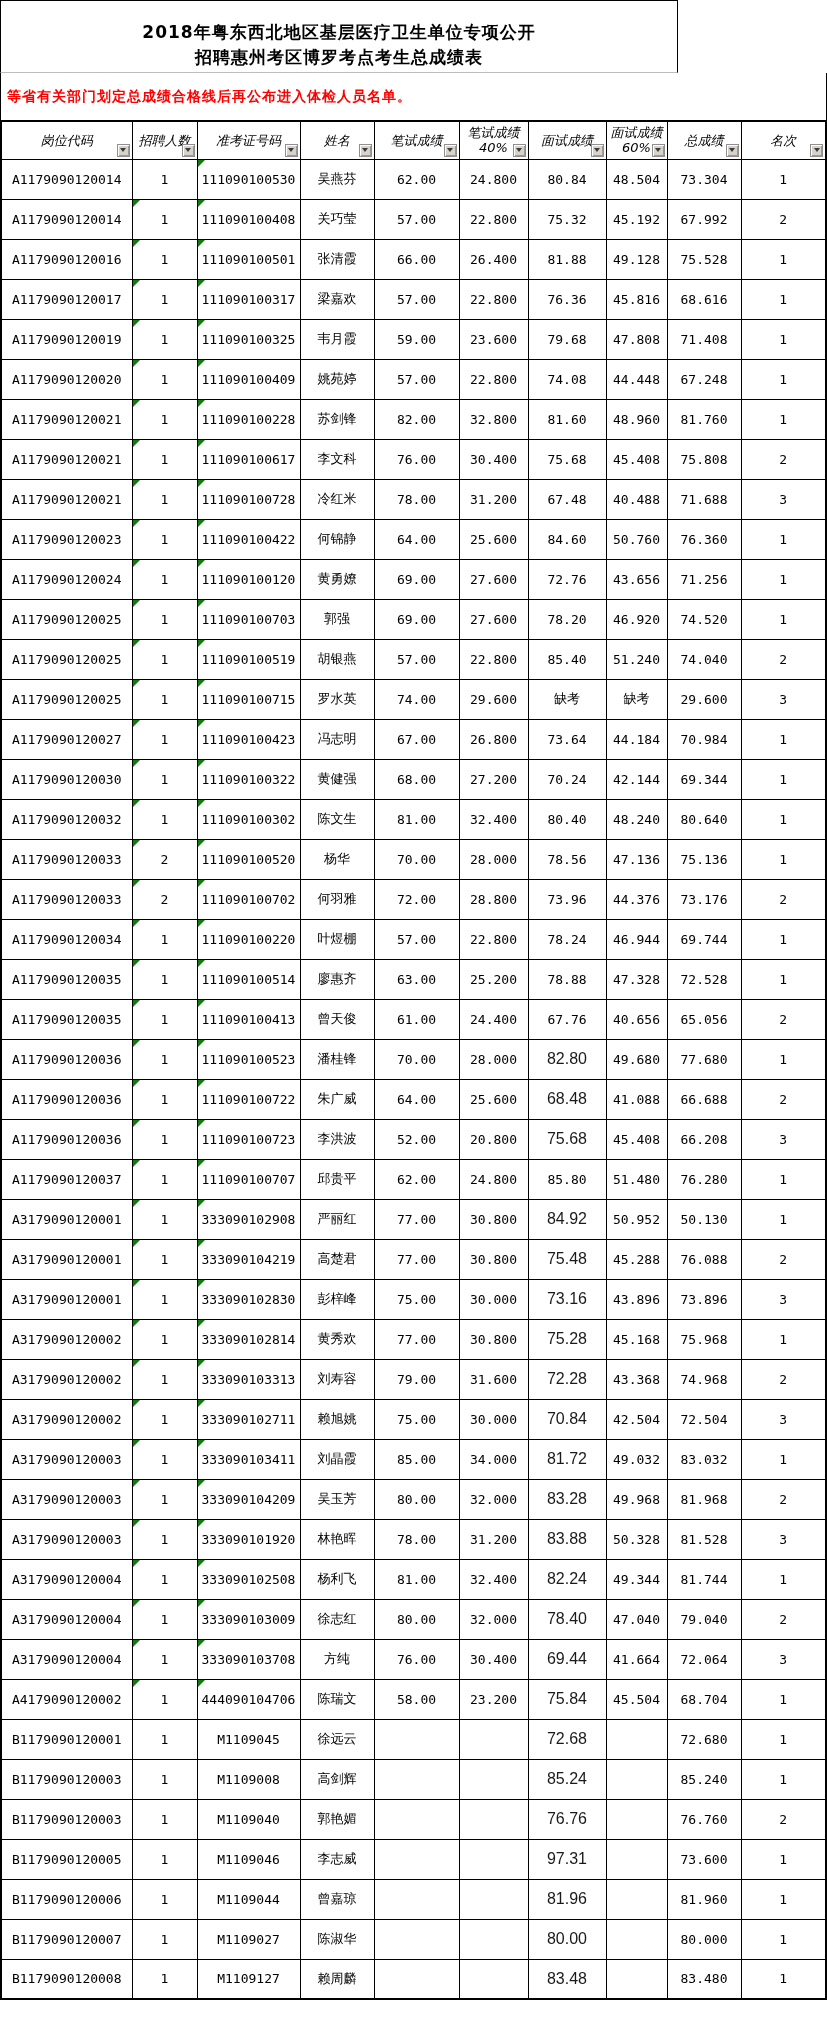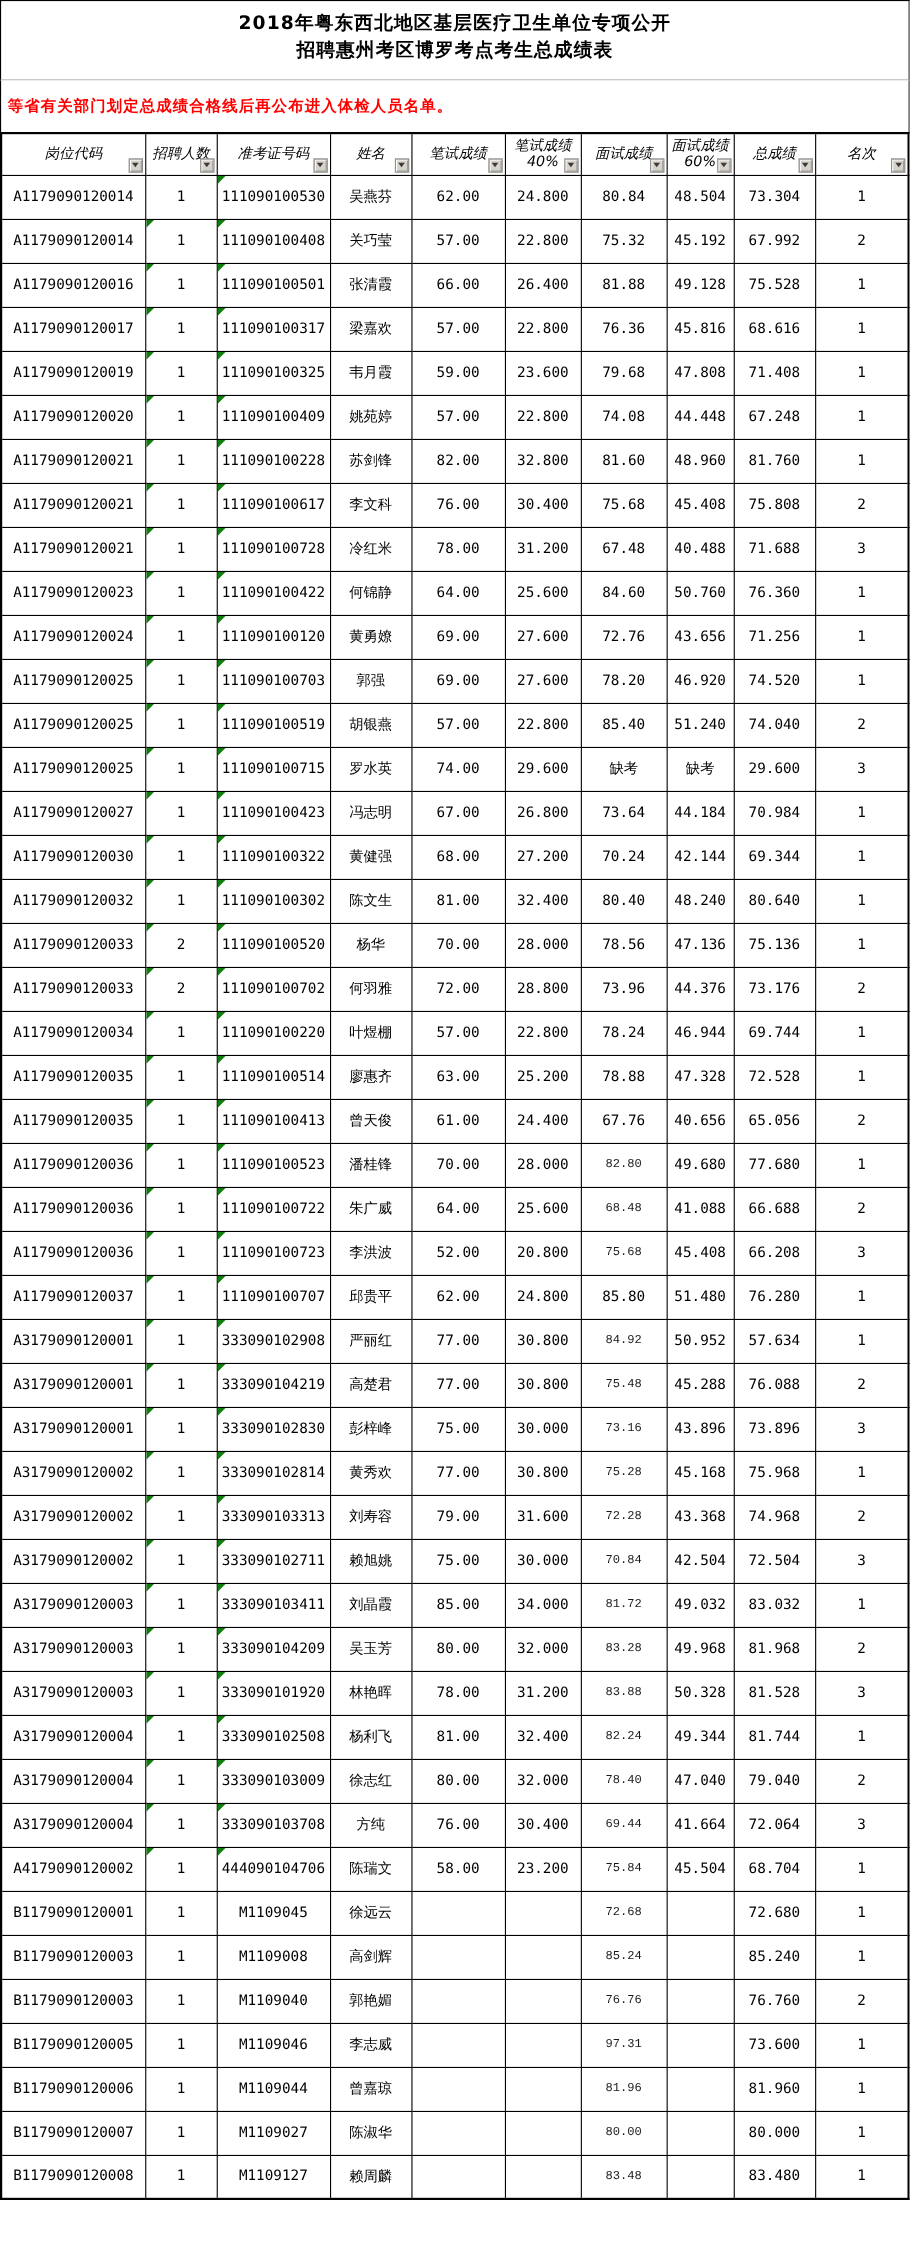--- a/index.html
+++ b/index.html
@@ -1,22 +1,22 @@
 <!DOCTYPE html>
 <html style="--notice-color: #ff0000; --tri-color: #0e7d0e;"><head>
 <meta charset="utf-8">
 <style>
   html,body { margin:0; padding:0; background:#ffffff; }
   body { width:827px; color:#000; font-family:"DejaVu Sans Mono","DejaVu Sans",monospace; }
 
   .title-box {
-    box-sizing:border-box; width:827px; height:73px;
+    box-sizing:border-box; width:678px; height:73px;
     border-top:1px solid #000; border-left:1px solid #000; border-right:1px solid #000;
     border-bottom:1px solid #bdbdbd;
-    text-align:center; padding-top:8px;
+    text-align:center; padding-top:19px;
   }
   .title-line {
     font-family:"DejaVu Sans","Liberation Sans",sans-serif;
     font-weight:bold; font-size:17px; line-height:25px; letter-spacing:1px;
   }
 
   .notice {
     box-sizing:border-box; width:827px; height:47px;
     border-left:1px solid #000; border-right:1px solid #000;
     display:flex; align-items:center; padding-left:6px;
@@ -36,21 +36,21 @@
   .scores thead tr { height:38px; }
   .scores tbody tr { height:40px; }
 
   .scores th {
     font-family:"DejaVu Sans","Liberation Sans",sans-serif;
     font-weight:normal; font-size:13px;font-style:italic;
   }
   .hline { line-height:15px; }
   .scores td { font-size:13px; }
   td.cjk { font-family:"DejaVu Sans","Liberation Sans",sans-serif; }
-  td.si { font-size:11px; font-family:Liberation Mono, monospace; color:#1a1a1a; }
+  td.si { font-size:16px; font-family:Liberation Sans, sans-serif; color:#1a1a1a; }
 
   .filter-btn {
     position:absolute; right:2px; bottom:2px; width:13px; height:13px;
     box-sizing:border-box; background:#d7d3cb; border:1px solid #8f8f8f;
     box-shadow: inset 1px 1px 0 #ffffff, inset -1px -1px 0 #9a9a9a;
     display:flex; align-items:center; justify-content:center; cursor:pointer;
   }
   .filter-arrow {
     width:0; height:0;
     border-left:3px solid transparent; border-right:3px solid transparent;
@@ -467,21 +467,21 @@
       </tr>
       <tr>
         <td>A3179090120001</td>
         <td>1<span class="corner-tri"></span></td>
         <td>333090102908<span class="corner-tri"></span></td>
         <td class="cjk">严丽红</td>
         <td>77.00</td>
         <td>30.800</td>
         <td class="si">84.92</td>
         <td>50.952</td>
-        <td>57.634</td>
+        <td>50.130</td>
         <td>1</td>
       </tr>
       <tr>
         <td>A3179090120001</td>
         <td>1<span class="corner-tri"></span></td>
         <td>333090104219<span class="corner-tri"></span></td>
         <td class="cjk">高楚君</td>
         <td>77.00</td>
         <td>30.800</td>
         <td class="si">75.48</td>

